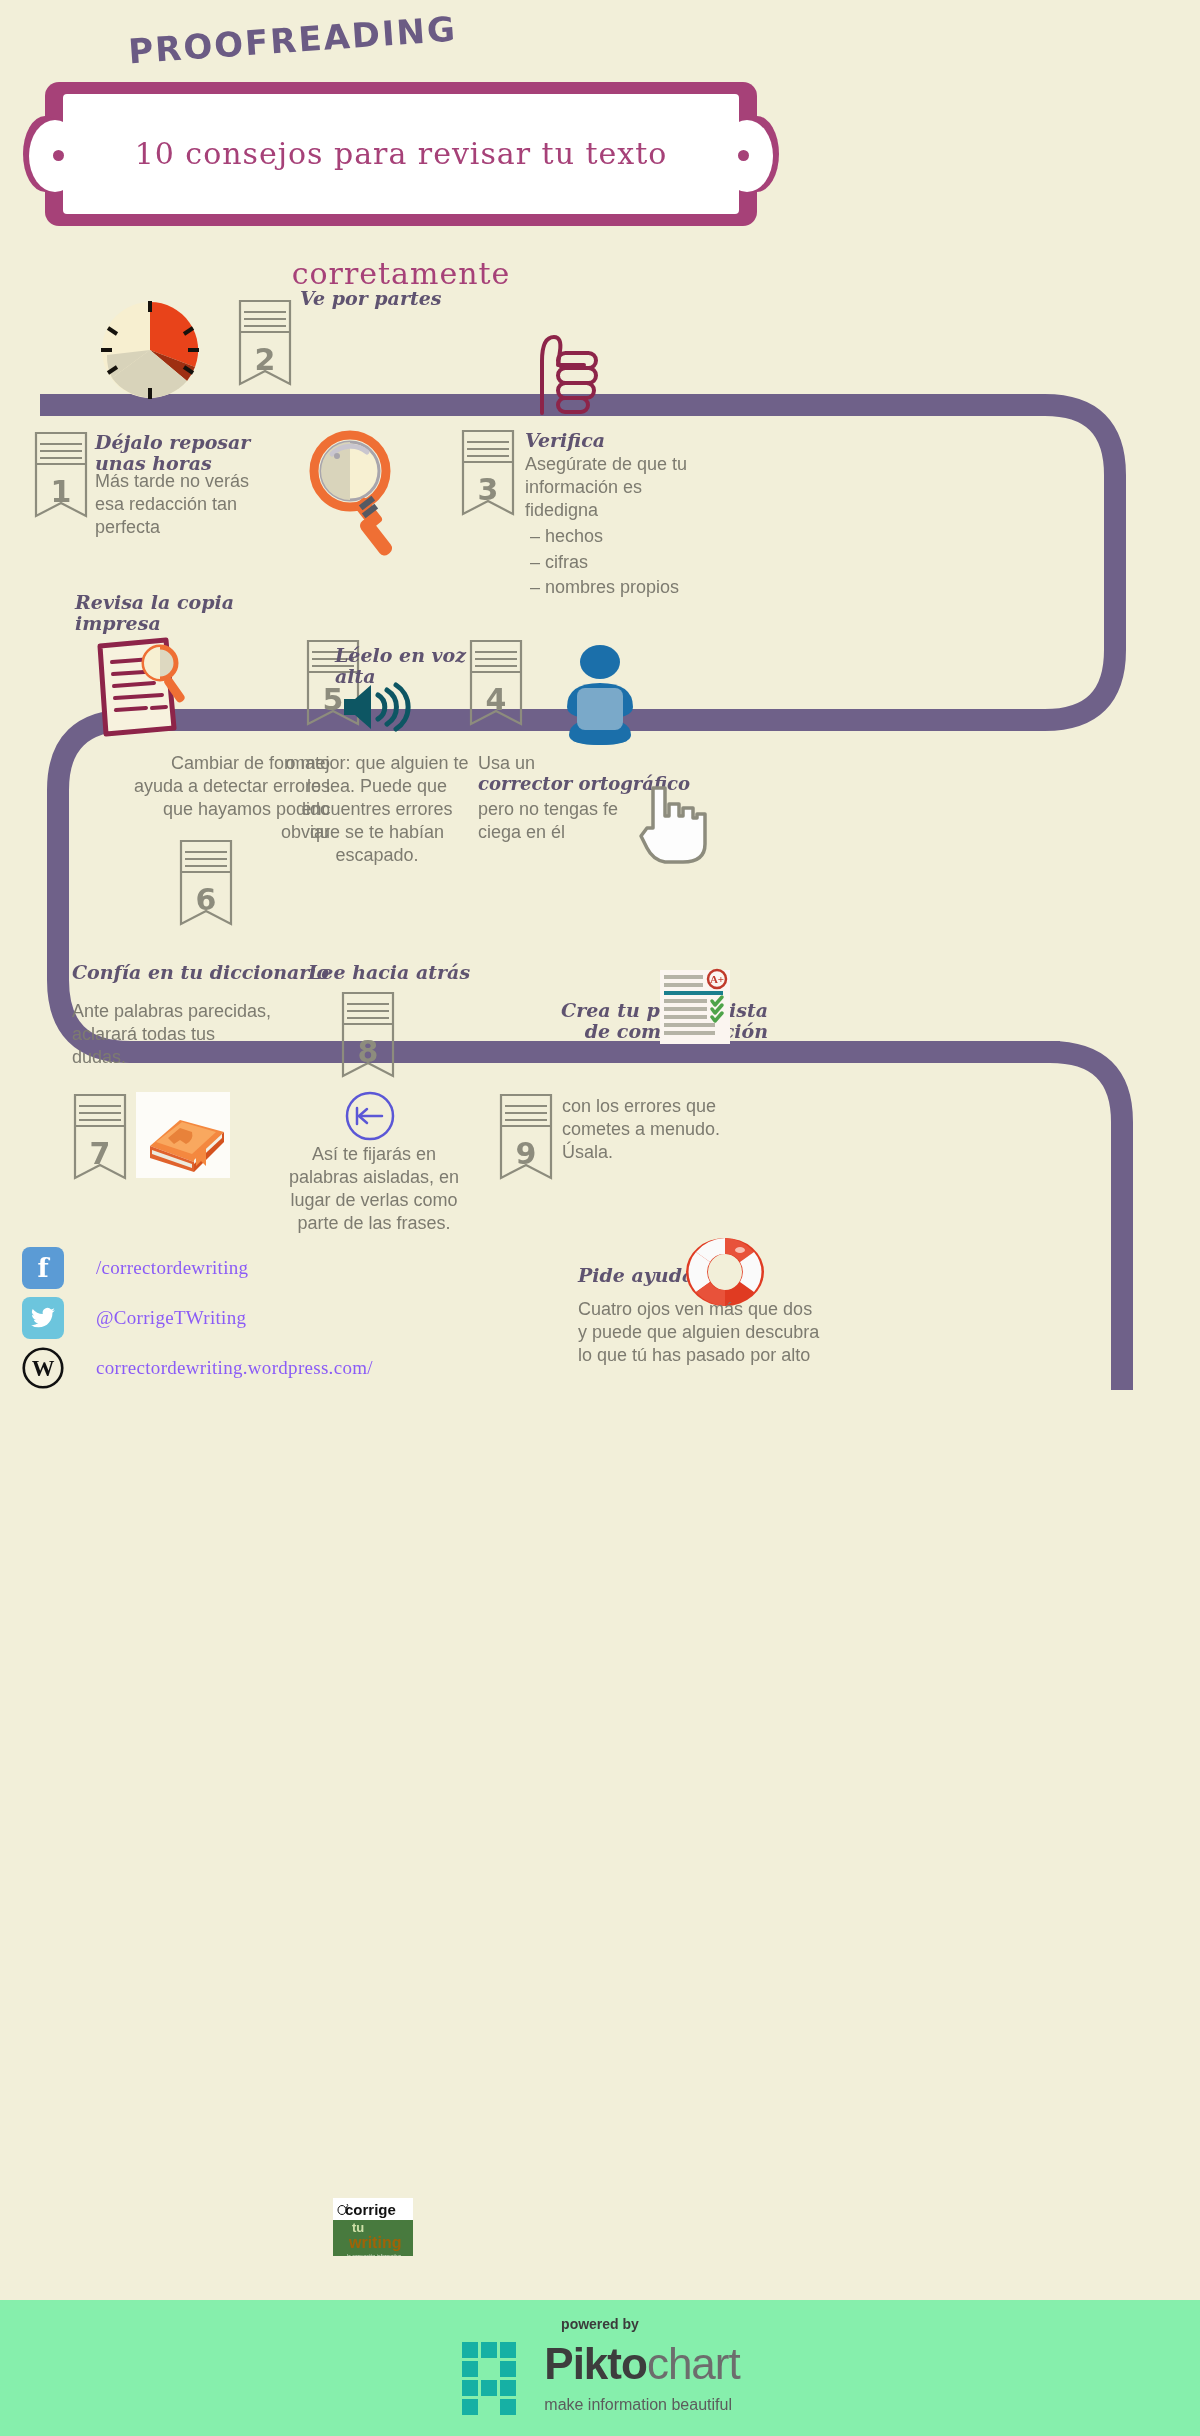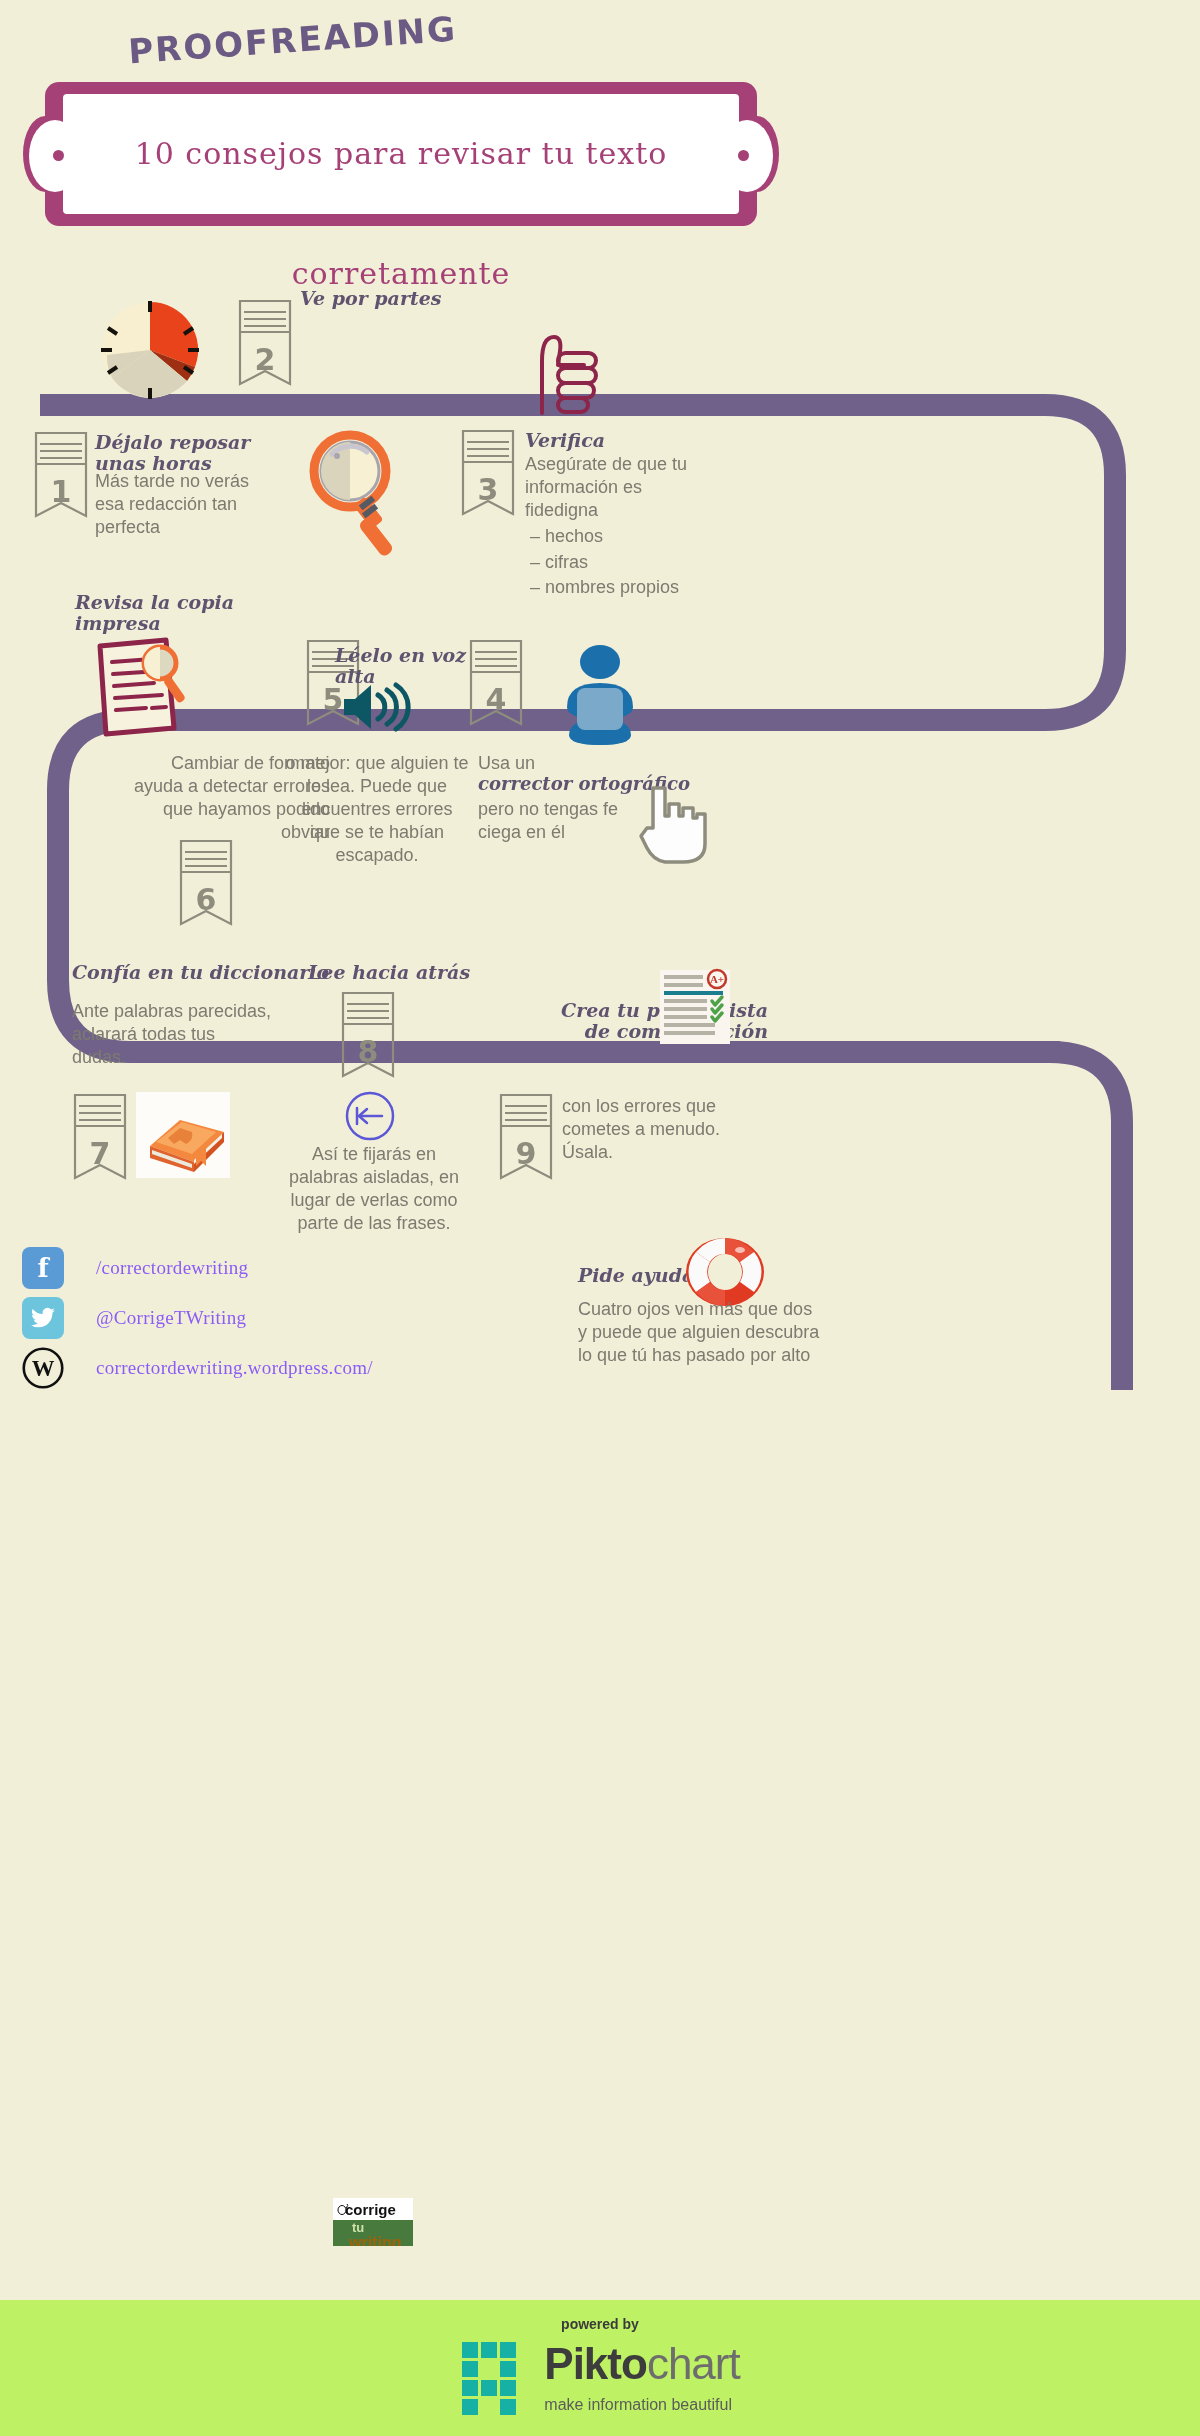--- a/index.html
+++ b/index.html
@@ -81,31 +81,31 @@
     display:flex; align-items:center; justify-content:center;
     color:#fff; font-family:"DejaVu Serif", serif; font-weight:700; font-size:26px;
   }
   .soc-txt{
     margin-left:32px; font-family:"Liberation Serif", serif;
     font-size:19px; color:#8b5cf6; letter-spacing:.3px;
   }
 
   
   #corrige-logo{
-    position:absolute; left:333px; top:2198px; width:80px; height:48px;
+    position:absolute; left:333px; top:2198px; width:80px; height:58px;
     background:#fff; overflow:hidden;
   }
   #corrige-logo .g{ position:absolute; left:0; right:0; top:22px; bottom:0; background:#487a3e; }
   #corrige-logo .l1{ position:absolute; left:12px; top:3px; font:700 15px "Liberation Sans",sans-serif; color:#111; }
   #corrige-logo .l2{ position:absolute; left:19px; top:22px; font:700 13px "Liberation Sans",sans-serif; color:#cfe0a8; }
   #corrige-logo .l3{ position:absolute; left:16px; top:36px; font:700 16px "Liberation Sans",sans-serif; color:#a16207; }
   #corrige-logo .l4{ position:absolute; left:14px; top:55px; font:5px "Liberation Sans",sans-serif; color:#e7eedf; }
 
   
-  #footer{ position:absolute; left:0; top:2300px; width:1200px; height:136px; background:#bef264; }
+  #footer{ position:absolute; left:0; top:2300px; width:1200px; height:136px; background:#86efac; }
   #powered{ position:absolute; left:0; top:16px; width:1200px; text-align:center;
             font:700 14px "Liberation Sans",sans-serif; color:#3b3b3b; }
   #pikto-wrap{ position:absolute; left:0; top:40px; width:1200px; display:flex; justify-content:center; align-items:flex-start; }
   #pikto-mark{ width:72px; height:78px; }
   #pikto-words{ margin-left:12px; }
   #pikto-name{ font:700 44px "Liberation Sans",sans-serif; color:#3d3d3d; line-height:48px; letter-spacing:-1px; }
   #pikto-name span{ font-weight:400; color:#6d6d6d; }
   #pikto-tag{ font:16px "Liberation Sans",sans-serif; color:#5c5c5c; margin-top:8px; }
 </style>
 </head>

